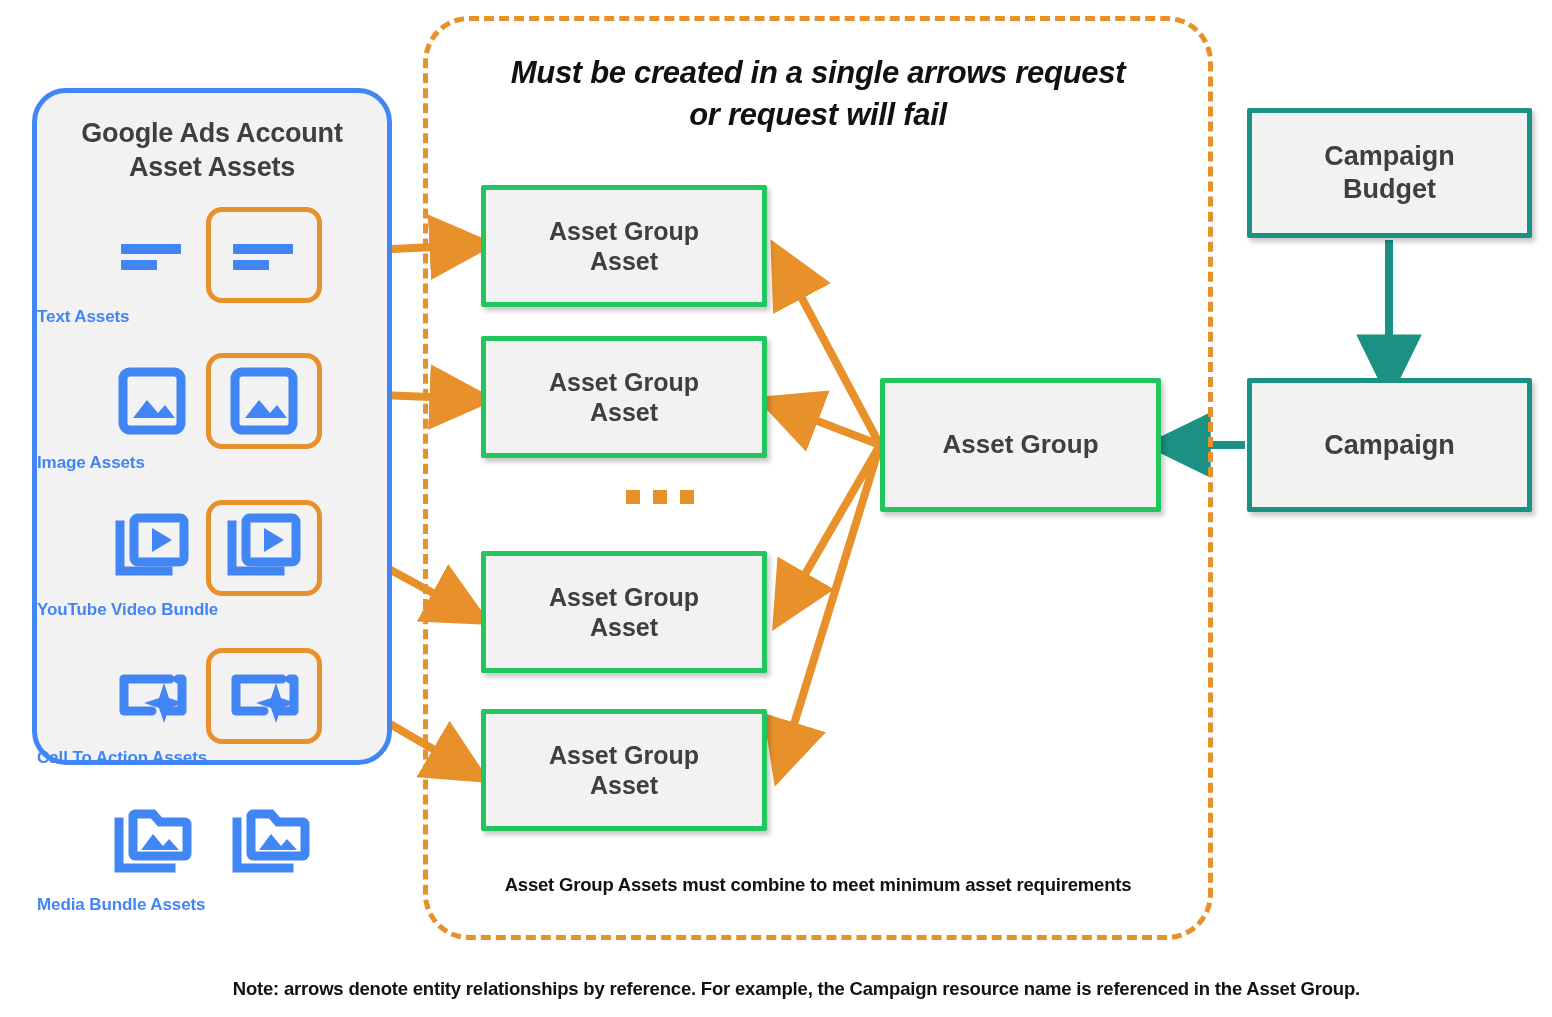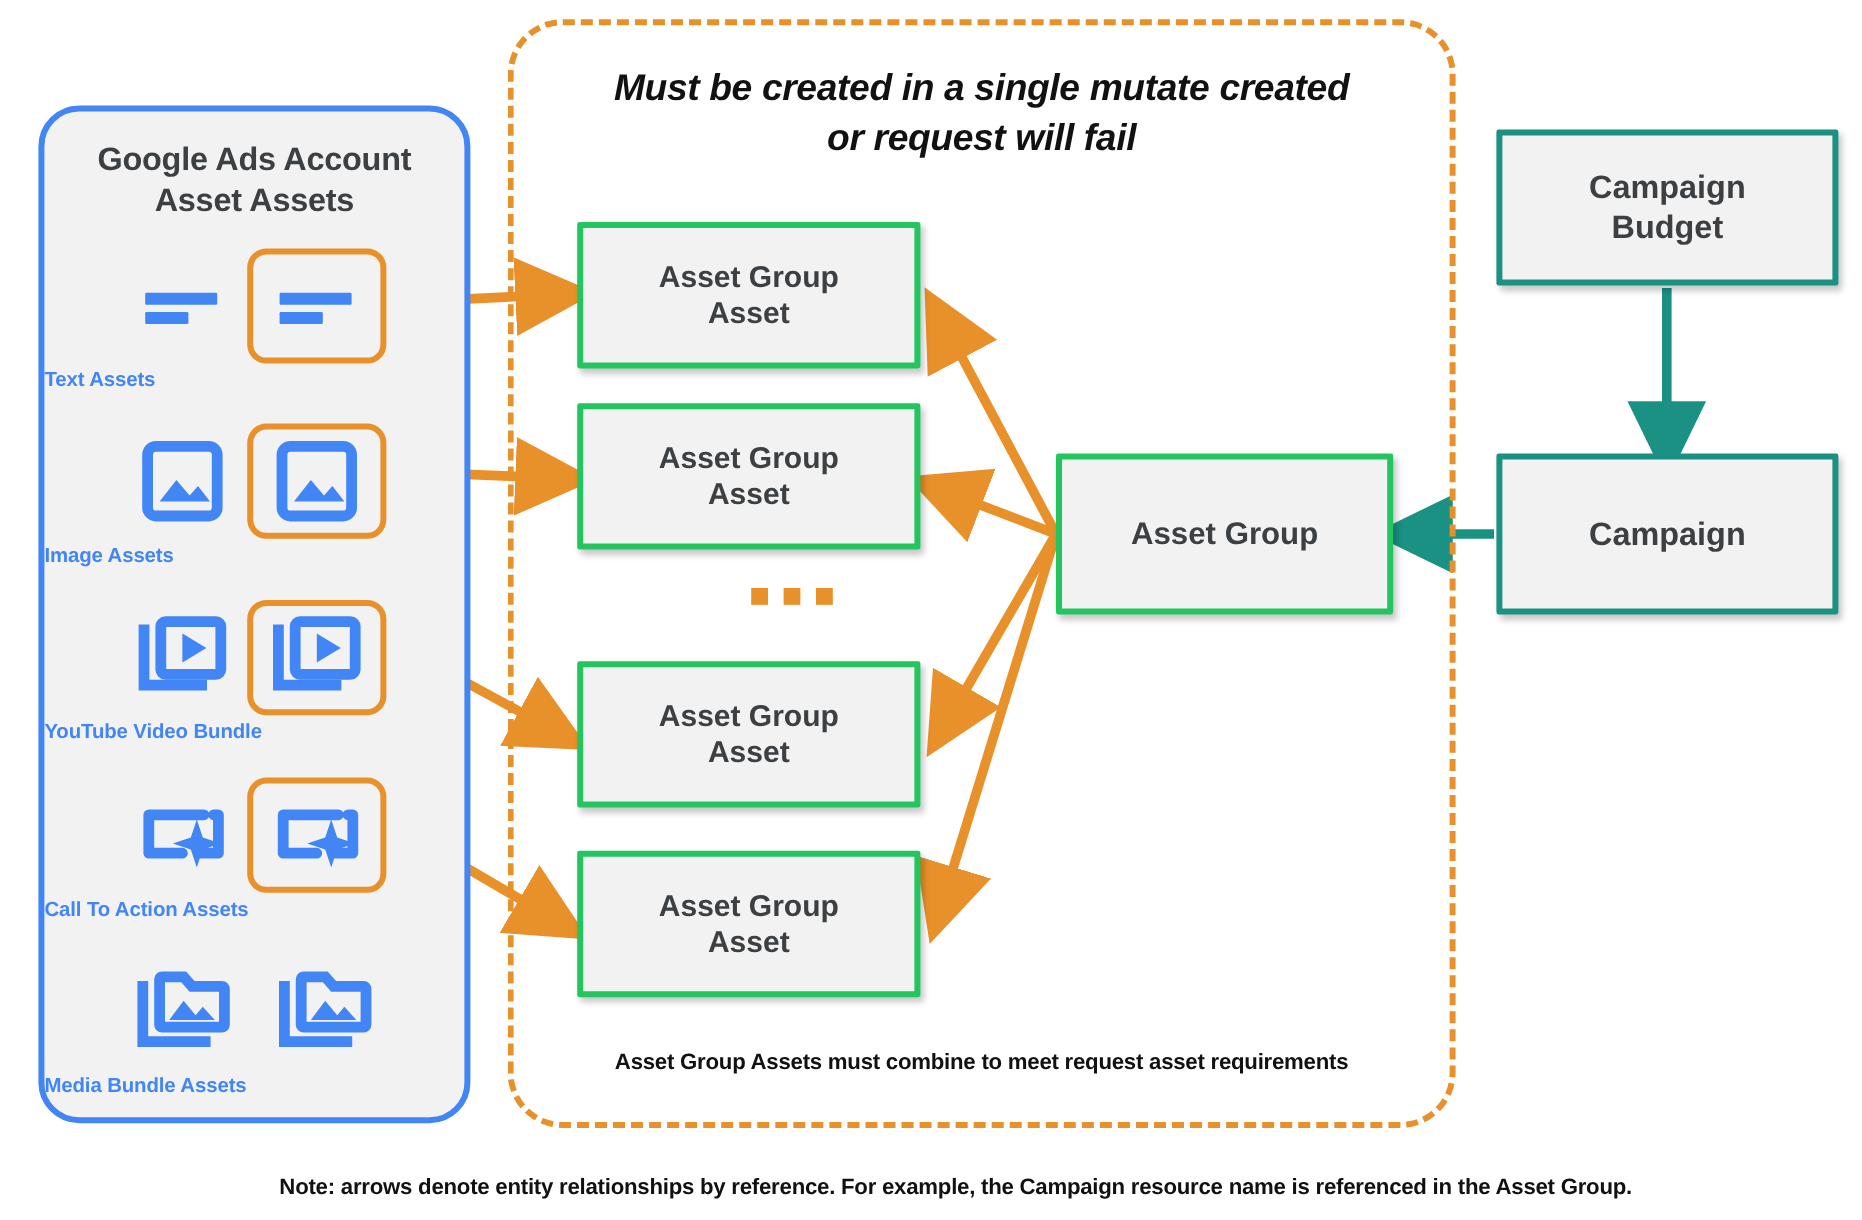--- a/index.html
+++ b/index.html
@@ -2,21 +2,21 @@
 <html><head>
 <meta charset="utf-8">
 <style>
   html,body{margin:0;padding:0;background:#ffffff;}
   body{width:1552px;height:1017px;position:relative;overflow:hidden;
        font-family:"Liberation Sans","DejaVu Sans",sans-serif;}
   #stage{position:absolute;left:0;top:0;width:1552px;height:1017px;}
 
   
   .sidebar{
-    position:absolute;left:32px;top:88px;width:360px;height:848px;
+    position:absolute;left:32px;top:88px;width:360px;height:677px;
     background:#f2f2f2;border:5px solid #4285f4;border-radius:34px;
     box-sizing:border-box;
   }
   .sidebar-title{
     position:absolute;left:0;top:24px;width:100%;text-align:center;
     font-size:27px;font-weight:700;color:#3c4043;line-height:1.25;
     letter-spacing:-.2px;
   }
   .asset-row{position:absolute;left:0;width:100%;}
   .asset-icons{
@@ -206,24 +206,24 @@
             <path d="M28 44 L40 28 L50 40 L56 33 L66 44 z" fill="#4285f4"></path>
           </svg>
         </div>
       </div>
       <div class="asset-label">Media Bundle  Assets</div>
     </div>
   </div>
 
   <div class="dashed-box"></div>
   <div class="dashed-title">
-    <div>Must be created in a single mutate created</div>
+    <div>Must be created in a single arrows request</div>
     <div>or request will fail</div>
   </div>
-  <div class="dashed-foot">Asset Group Assets must combine to meet request asset requirements</div>
+  <div class="dashed-foot">Asset Group Assets must combine to meet minimum asset requirements</div>
 
   <div class="ellipsis">
     <i></i>
     <i></i>
     <i></i>
   </div>
 
   <div class="node orange aga aga1">
     <div>
       <div>Asset Group</div>

